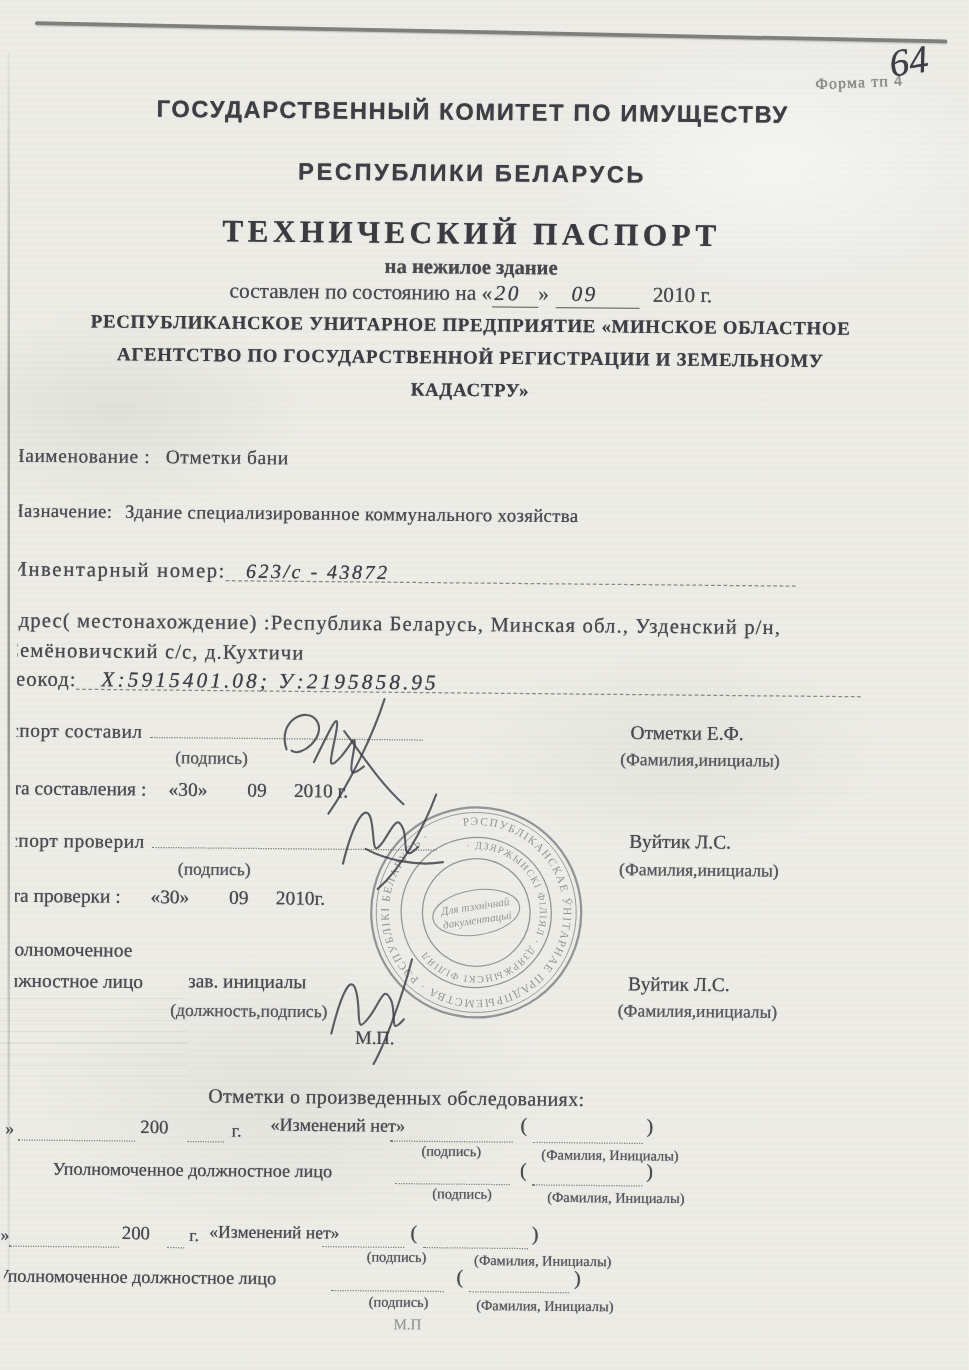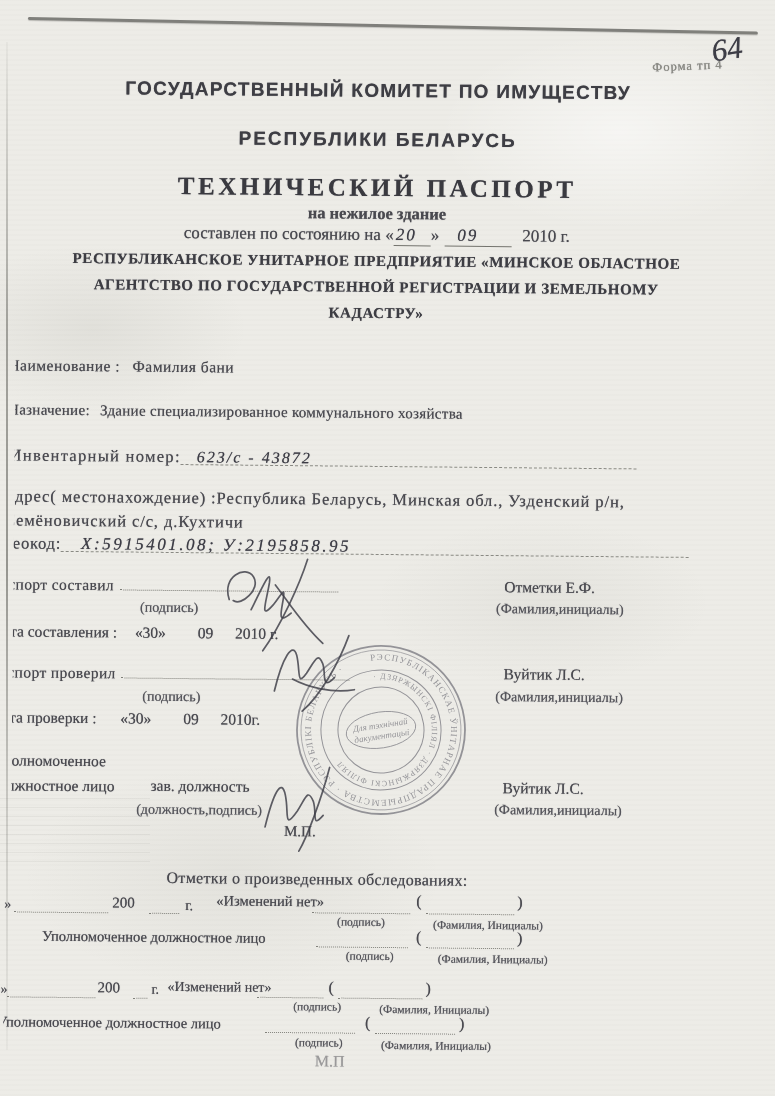--- a/index.html
+++ b/index.html
@@ -62,21 +62,21 @@
       <span>составлен по состоянию на «</span><span class="hand" style="border-bottom:1px solid #74746e;padding:0 14px 1px 2px;">20</span><span>»</span><span class="hand" style="border-bottom:1px solid #74746e;padding:0 34px 1px 12px;margin-left:6px;">09</span><span style="margin-left:10px;">2010  г.</span>
     </div>
 
     <div class="t c b" style="top:253px;font-size:15px;letter-spacing:.6px;color:#3d3d43;">РЕСПУБЛИКАНСКОЕ УНИТАРНОЕ ПРЕДПРИЯТИЕ «МИНСКОЕ ОБЛАСТНОЕ</div>
     <div class="t c b" style="top:279px;font-size:15px;letter-spacing:.6px;color:#3d3d43;">АГЕНТСТВО ПО ГОСУДАРСТВЕННОЙ РЕГИСТРАЦИИ И ЗЕМЕЛЬНОМУ</div>
     <div class="t c b" style="top:305px;font-size:15px;letter-spacing:.6px;color:#3d3d43;">КАДАСТРУ»</div>
 
     <div class="t cut" style="left:14px;top:360px;width:720px;font-size:15.5px;letter-spacing:.5px;">
       <span class="sh" style="margin-left:-7px;">
         <span>Наименование :</span>
-        <span style="margin-left:8px;">Фамилия  бани</span>
+        <span style="margin-left:8px;">Отметки  бани</span>
       </span>
     </div>
 
     <div class="t cut" style="left:14px;top:405px;width:720px;font-size:15px;letter-spacing:.3px;">
       <span class="sh" style="margin-left:-7px;">
         <span>Назначение:</span>
         <span style="margin-left:6px;">Здание  специализированное коммунального  хозяйства</span>
       </span>
     </div>
 
@@ -136,21 +136,21 @@
         <span style="margin-left:18px;">2010г.</span>
       </span>
     </div>
 
     <div class="t cut" style="left:14px;top:755px;width:200px;font-size:15.5px;">
       <span class="sh" style="margin-left:-18px;">Уполномоченное</span>
     </div>
     <div class="t cut" style="left:14px;top:780px;width:200px;font-size:15.5px;">
       <span class="sh" style="margin-left:-20px;">должностное лицо</span>
     </div>
-    <div class="t" style="left:153px;top:779px;font-size:15.5px;">зав. должность</div>
+    <div class="t" style="left:153px;top:779px;font-size:15.5px;">зав. инициалы</div>
     <div class="t cap" style="left:139px;top:804px;font-size:14px;">(должность,подпись)</div>
     <div class="t" style="left:505px;top:778px;font-size:15.5px;">Вуйтик Л.С.</div>
     <div class="t cap" style="left:497px;top:801px;font-size:14px;">(Фамилия,инициалы)</div>
     <div class="t" style="left:287px;top:824px;font-size:15px;">М.П.</div>
 
     <svg class="stamp" style="left:293px;top:640px;" width="180" height="180" viewBox="0 0 180 180">
       <circle cx="90" cy="90" r="84" stroke-width="1.8"></circle>
       <circle cx="90" cy="90" r="80" stroke-width=".7"></circle>
       <circle cx="90" cy="90" r="60" stroke-width="1"></circle>
       <circle cx="90" cy="90" r="43" stroke-width="1"></circle>
@@ -222,16 +222,16 @@
     <div class="t cut" style="left:8px;top:1017px;width:260px;font-size:14.5px;">
       <span class="sh" style="margin-left:-6px;">Уполномоченное должностное лицо</span>
     </div>
     <div class="ln" style="left:270px;top:1033px;width:90px;"></div>
     <div class="t" style="left:370px;top:1014px;font-size:16px;">(</div>
     <div class="ln" style="left:380px;top:1033px;width:80px;"></div>
     <div class="t" style="left:464px;top:1014px;font-size:16px;">)</div>
     <div class="t cap" style="left:300px;top:1037px;font-size:11.5px;">(подпись)</div>
     <div class="t cap" style="left:386px;top:1039px;font-size:11.5px;">(Фамилия, Инициалы)</div>
 
-    <div class="t" style="left:320px;top:1053px;font-size:16px;opacity:.5;">М.П</div>
+    <div class="t" style="left:320px;top:1053px;font-size:12px;opacity:.5;">М.П</div>
 
   </div>
 </div>
 
 </body></html>

